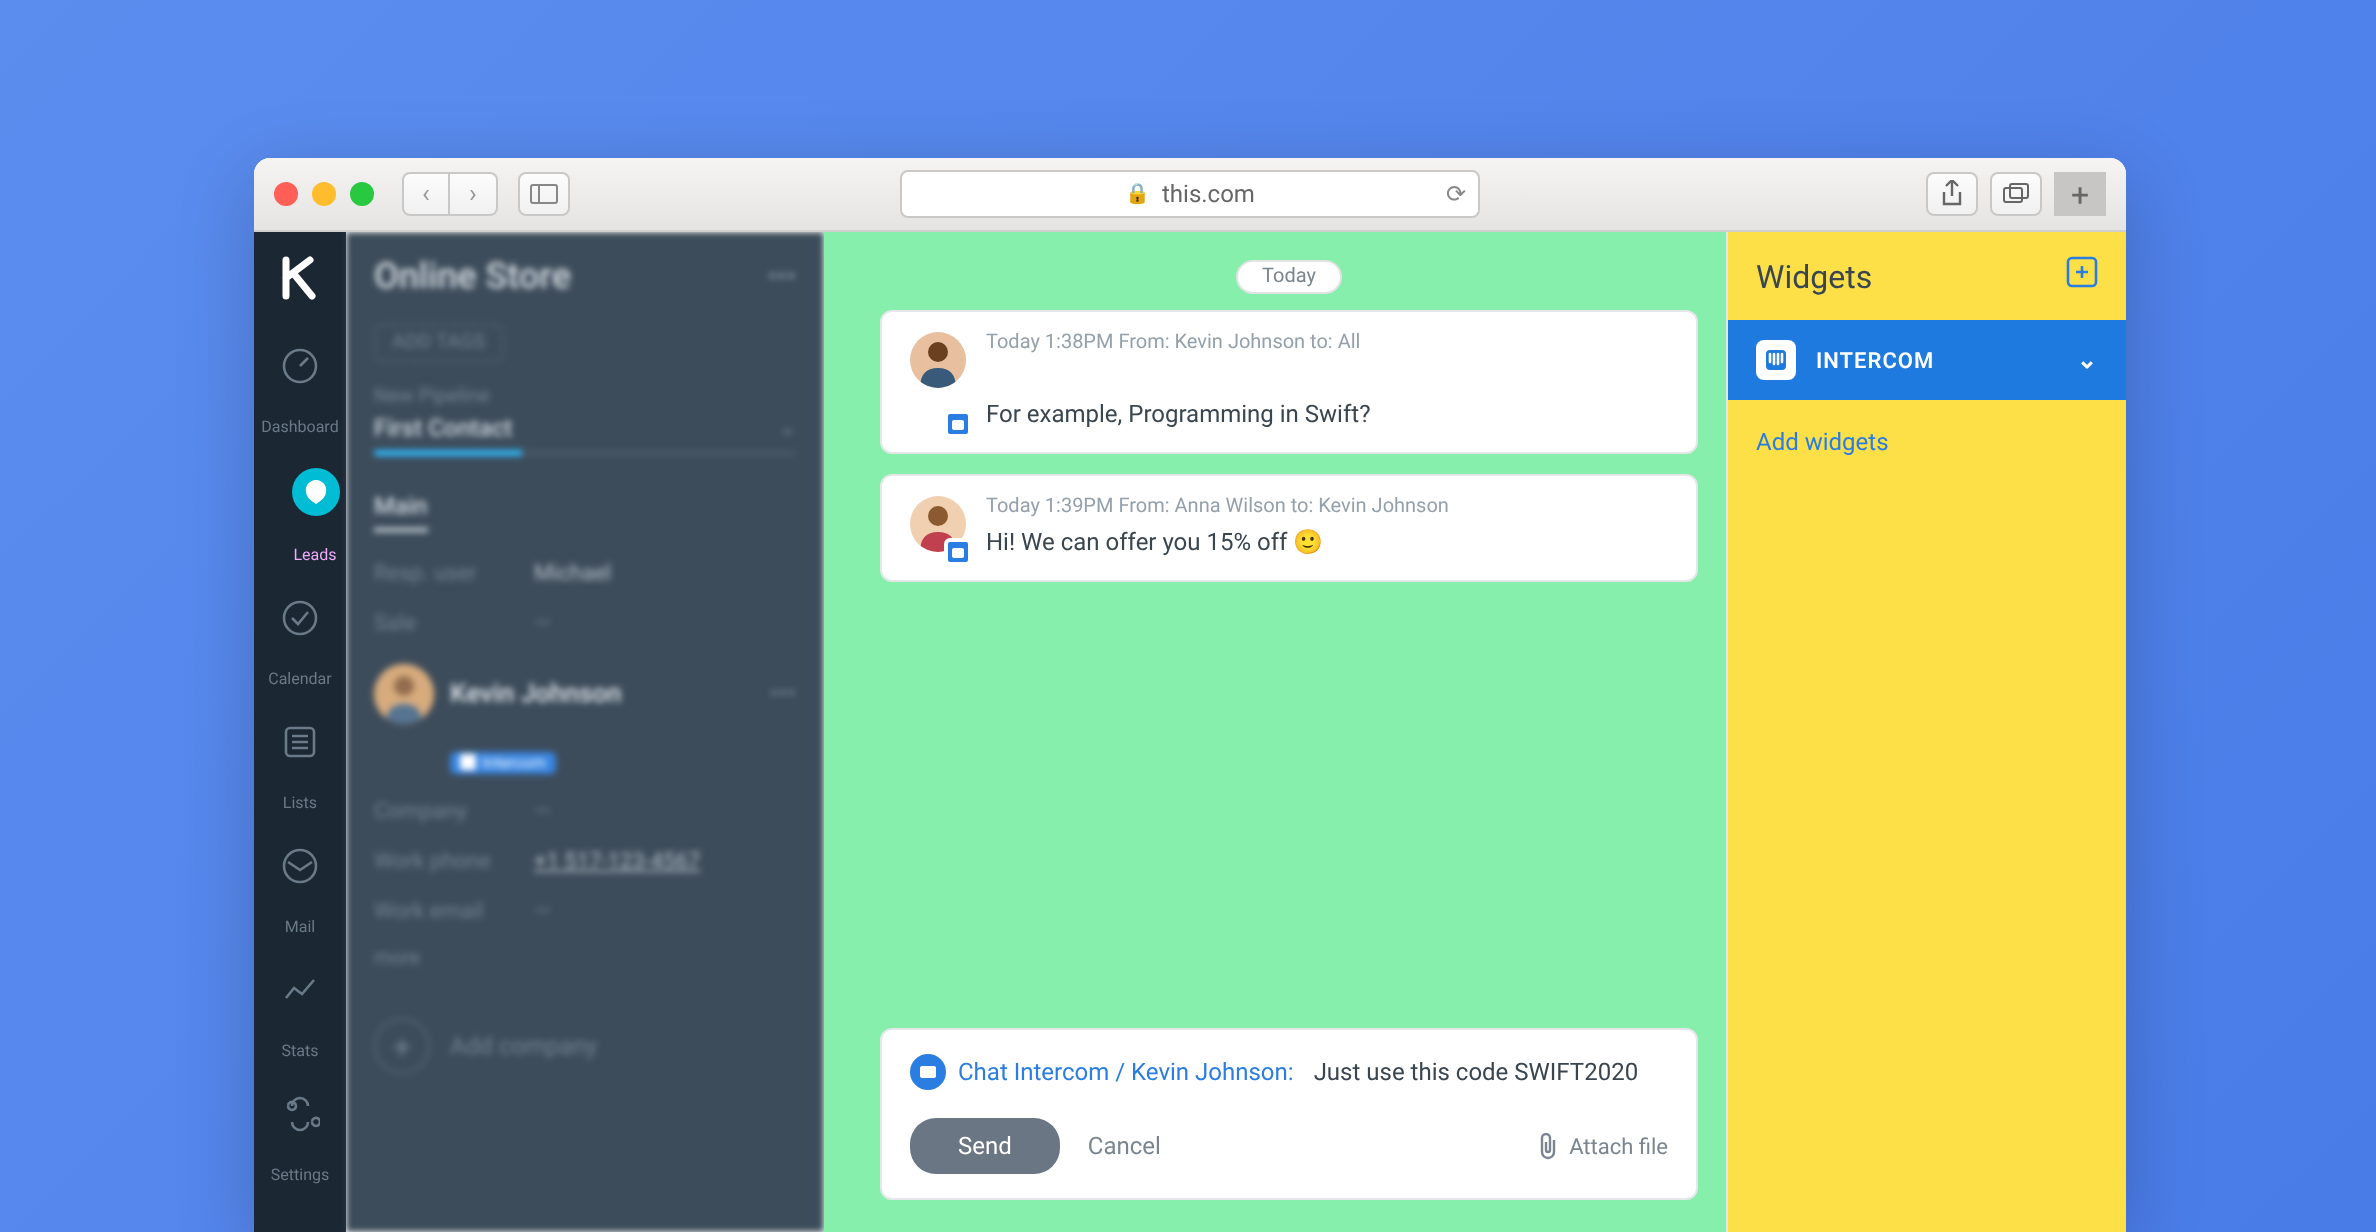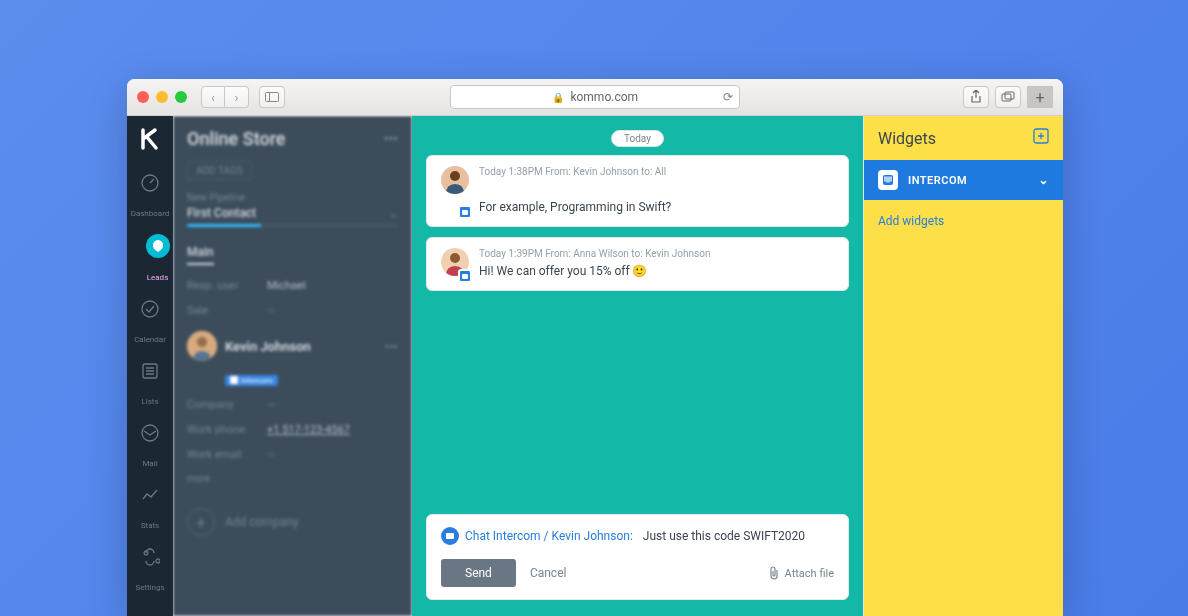--- a/index.html
+++ b/index.html
@@ -183,23 +183,23 @@
 }
 .add-circle {
   width:28px; height:28px; border:1px solid #4a5a68; border-radius:50%;
   display:flex;align-items:center;justify-content:center;
   color:#6a7a88; font-size:16px;
 }
 
 
 .chat-area {
   flex:1;
-  background:#14b8a6;
+  background:#86efac;
   display:flex; flex-direction:column;
-  padding:14px 14px 0 14px;
+  padding:14px 14px 0 28px;
   position:relative;
 }
 .date-pill {
   align-self:center;
   background:#fff;
   border:1px solid #e1e3e5;
   border-radius:12px;
   padding:2px 12px;
   font-size:10px; color:#7a8590;
   margin-bottom:8px;
@@ -238,21 +238,21 @@
   width:18px; height:18px; background:#2a7de1; border-radius:50%;
   display:flex;align-items:center;justify-content:center;
 }
 .compose-icon svg { width:10px;height:10px;}
 .compose-label { color:#2a7de1; }
 .compose-text { color:#3a4550; margin-left:4px;}
 .compose-actions { display:flex; align-items:center; gap:14px; }
 .send-btn {
   background:#6b7684; color:#fff;
   border:none; padding:7px 24px;
-  border-radius:3px; font-size:12px;
+  border-radius:13px; font-size:12px;
   cursor:pointer;
 }
 .cancel-btn { color:#7a8590; font-size:12px; cursor:pointer; }
 .attach-wrap { margin-left:auto; display:flex; align-items:center; gap:5px; color:#7a8590; font-size:11px; cursor:pointer;}
 
 
 .widgets-panel {
   width:200px;
   background:#fde047;
   border-left:1px solid #e5e7ea;
@@ -300,21 +300,21 @@
       <div class="nav-btn">›</div>
     </div>
     <div class="sidebar-toggle-btn">
       <svg viewBox="0 0 14 10">
           <rect x="0.5" y="0.5" width="13" height="9" rx="1" fill="none" stroke="#888"></rect>
           <line x1="4.5" y1="0.5" x2="4.5" y2="9.5" stroke="#888"></line>
         </svg>
     </div>
     <div class="url-bar">
       <span class="lock-icon">🔒</span>
-      <span>kommo.com</span>
+      <span>this.com</span>
       <span class="reload-icon">⟳</span>
     </div>
     <div class="right-controls">
       <div class="ctrl-btn">
         <svg width="12" height="14" viewBox="0 0 12 14">
             <path d="M6 0 L3 3 M6 0 L9 3 M6 0 V8 M2 6 V12 H10 V6" fill="none" stroke="#666" stroke-width="1.2"></path>
           </svg>
       </div>
       <div class="ctrl-btn">
         <svg width="14" height="12" viewBox="0 0 14 12">

